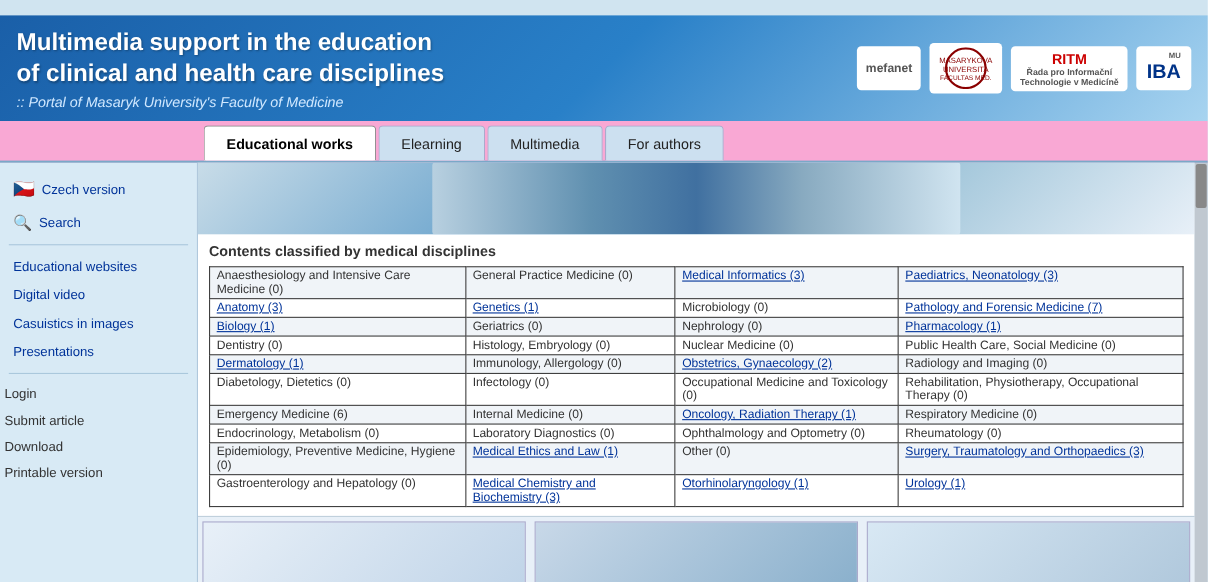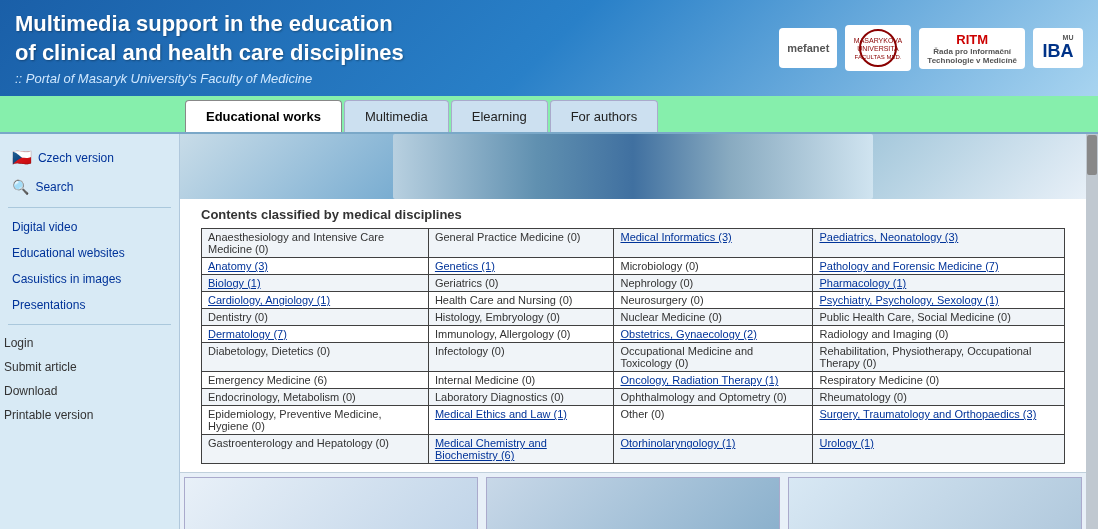--- a/index.html
+++ b/index.html
@@ -1,31 +1,31 @@
 <!DOCTYPE html>
 <html><head>
   <meta charset="utf-8">
   <style>
     * { margin: 0; padding: 0; box-sizing: border-box; }
     body { font-family: Arial, sans-serif; font-size: 12px; background: #d0e4f0; width: 1098px; overflow-x: hidden; }
 
     
-    .header { background: linear-gradient(135deg, #1a5fa8 0%, #2980c8 50%, #a8d4f0 100%); padding: 10px 15px; display: flex; align-items: center; justify-content: space-between; min-height: 95px; }
+    .header { background: linear-gradient(135deg, #1a5fa8 0%, #2980c8 50%, #a8d4f0 100%); padding: 10px 15px; display: flex; align-items: center; justify-content: space-between; min-height: 95px; margin-top: 14px; }
     .header-title { color: #fff; }
     .header-title h1 { font-size: 22px; font-weight: bold; text-shadow: 1px 1px 2px rgba(0,0,0,0.3); line-height: 1.3; }
     .header-title p { font-size: 13px; font-style: italic; color: #d0e8ff; margin-top: 4px; }
     .header-logos { display: flex; align-items: center; gap: 8px; }
     .logo-box { background: #fff; border-radius: 4px; padding: 4px 8px; font-size: 10px; color: #333; text-align: center; min-width: 50px; min-height: 40px; display: flex; align-items: center; justify-content: center; }
     .logo-mefanet { font-size: 9px; color: #555; }
     .logo-mu { font-size: 9px; color: #555; }
     .logo-ritm { font-size: 11px; font-weight: bold; color: #c00; }
     .logo-iba { font-size: 14px; font-weight: bold; color: #00a; }
 
     
-    .nav-tabs { background: #86efac; display: flex; padding: 0 185px; border-bottom: 2px solid #7aa8c8; }
+    .nav-tabs { background: #f9a8d4; display: flex; padding: 0 185px; border-bottom: 2px solid #7aa8c8; }
     .nav-tab { padding: 8px 20px; font-size: 13px; cursor: pointer; border: 1px solid #aac; border-bottom: none; margin-right: 2px; margin-top: 4px; border-radius: 4px 4px 0 0; background: #cce0f0; color: #222; text-decoration: none; }
     .nav-tab.active { background: #fff; font-weight: bold; color: #000; border-color: #888; }
 
     
     .main-layout { display: flex; min-height: 420px; }
 
     
     .sidebar { width: 180px; background: #d8eaf5; border-right: 1px solid #b0c8dc; flex-shrink: 0; padding: 8px 0; }
     .sidebar-item { padding: 6px 12px; cursor: pointer; display: flex; align-items: center; gap: 6px; font-size: 12px; color: #003399; }
     .sidebar-flag { font-size: 16px; }
@@ -34,21 +34,21 @@
     .sidebar-link { padding: 5px 4px; font-size: 12px; color: #333; cursor: pointer; }
 
     
     .content { flex: 1; background: #fff; padding: 0; }
 
     
     .banner { width: 100%; height: 65px; background: linear-gradient(135deg, #c8dce8 0%, #5a9ac8 40%, #8ab8d0 60%, #e8f0f8 100%); display: flex; align-items: center; justify-content: center; overflow: hidden; margin-bottom: 0; }
     .banner-inner { width: 480px; height: 65px; background: linear-gradient(90deg, #b8d0e0 0%, #6090b0 30%, #4070a0 50%, #88aac0 70%, #d0e4f0 100%); border-radius: 2px; }
 
     
-    .contents-section { padding: 8px 21px; }
+    .contents-section { padding: 8px 10px; }
     .contents-title { font-size: 13px; font-weight: bold; color: #333; margin-bottom: 6px; }
 
     
     .disciplines-table { width: 100%; border-collapse: collapse; font-size: 11px; }
     .disciplines-table td { padding: 2px 6px; vertical-align: top; border: 1px solid #404040; color: #333; }
     .disciplines-table tr:nth-child(odd) td { background: #f0f4f8; }
     .disciplines-table tr:nth-child(even) td { background: #fff; }
     .disciplines-table a { color: #003399; text-decoration: underline; cursor: pointer; }
 
     
@@ -93,39 +93,39 @@
       <div>
         <div style="font-size:7px;color:#555;text-align:right;">MU</div>
         <div style="font-size:18px;font-weight:bold;color:#003388;">IBA</div>
       </div>
     </div>
   </div>
 </div>
 
 <div class="nav-tabs">
   <a class="nav-tab active">Educational works</a>
+  <a class="nav-tab">Elearning</a>
   <a class="nav-tab">Multimedia</a>
-  <a class="nav-tab">Elearning</a>
   <a class="nav-tab">For authors</a>
 </div>
 
 <div class="main-layout">
 
   <div class="sidebar">
     <div class="sidebar-item">
       <span class="sidebar-flag">🇨🇿</span>
       <span>Czech version</span>
     </div>
     <div class="sidebar-item">
       <span style="font-size:14px;">🔍</span>
       <span>Search</span>
     </div>
     <hr class="sidebar-divider">
+    <div class="sidebar-section">Educational websites</div>
     <div class="sidebar-section">Digital video</div>
-    <div class="sidebar-section">Educational websites</div>
     <div class="sidebar-section">Casuistics in images</div>
     <div class="sidebar-section">Presentations</div>
     <hr class="sidebar-divider">
     <div class="sidebar-link">Login</div>
     <div class="sidebar-link">Submit article</div>
     <div class="sidebar-link">Download</div>
     <div class="sidebar-link">Printable version</div>
   </div>
 
   <div class="content">
@@ -150,33 +150,27 @@
               <td>Microbiology (0)</td>
               <td><a href="#">Pathology and Forensic Medicine (7)</a></td>
             </tr>
             <tr>
               <td><a href="#">Biology (1)</a></td>
               <td>Geriatrics (0)</td>
               <td>Nephrology (0)</td>
               <td><a href="#">Pharmacology (1)</a></td>
             </tr>
             <tr>
-              <td><a href="#">Cardiology, Angiology (1)</a></td>
-              <td>Health Care and Nursing (0)</td>
-              <td>Neurosurgery (0)</td>
-              <td><a href="#">Psychiatry, Psychology, Sexology (1)</a></td>
-            </tr>
-            <tr>
               <td>Dentistry (0)</td>
               <td>Histology, Embryology (0)</td>
               <td>Nuclear Medicine (0)</td>
               <td>Public Health Care, Social Medicine (0)</td>
             </tr>
             <tr>
-              <td><a href="#">Dermatology (7)</a></td>
+              <td><a href="#">Dermatology (1)</a></td>
               <td>Immunology, Allergology (0)</td>
               <td><a href="#">Obstetrics, Gynaecology (2)</a></td>
               <td>Radiology and Imaging (0)</td>
             </tr>
             <tr>
               <td>Diabetology, Dietetics (0)</td>
               <td>Infectology (0)</td>
               <td>Occupational Medicine and Toxicology (0)</td>
               <td>Rehabilitation, Physiotherapy, Occupational Therapy (0)</td>
             </tr>
@@ -193,21 +187,21 @@
               <td>Rheumatology (0)</td>
             </tr>
             <tr>
               <td>Epidemiology, Preventive Medicine, Hygiene (0)</td>
               <td><a href="#">Medical Ethics and Law (1)</a></td>
               <td>Other (0)</td>
               <td><a href="#">Surgery, Traumatology and Orthopaedics (3)</a></td>
             </tr>
             <tr>
               <td>Gastroenterology and Hepatology (0)</td>
-              <td><a href="#">Medical Chemistry and Biochemistry (6)</a></td>
+              <td><a href="#">Medical Chemistry and Biochemistry (3)</a></td>
               <td><a href="#">Otorhinolaryngology (1)</a></td>
               <td><a href="#">Urology (1)</a></td>
             </tr>
           </tbody>
       </table>
     </div>
 
     <div class="bottom-thumbs">
       <div class="thumb-item" style="background:linear-gradient(135deg,#e8f0f8,#c0d4e8);"></div>
       <div class="thumb-item" style="background:linear-gradient(135deg,#c8d8e8,#8ab0cc);"></div>

